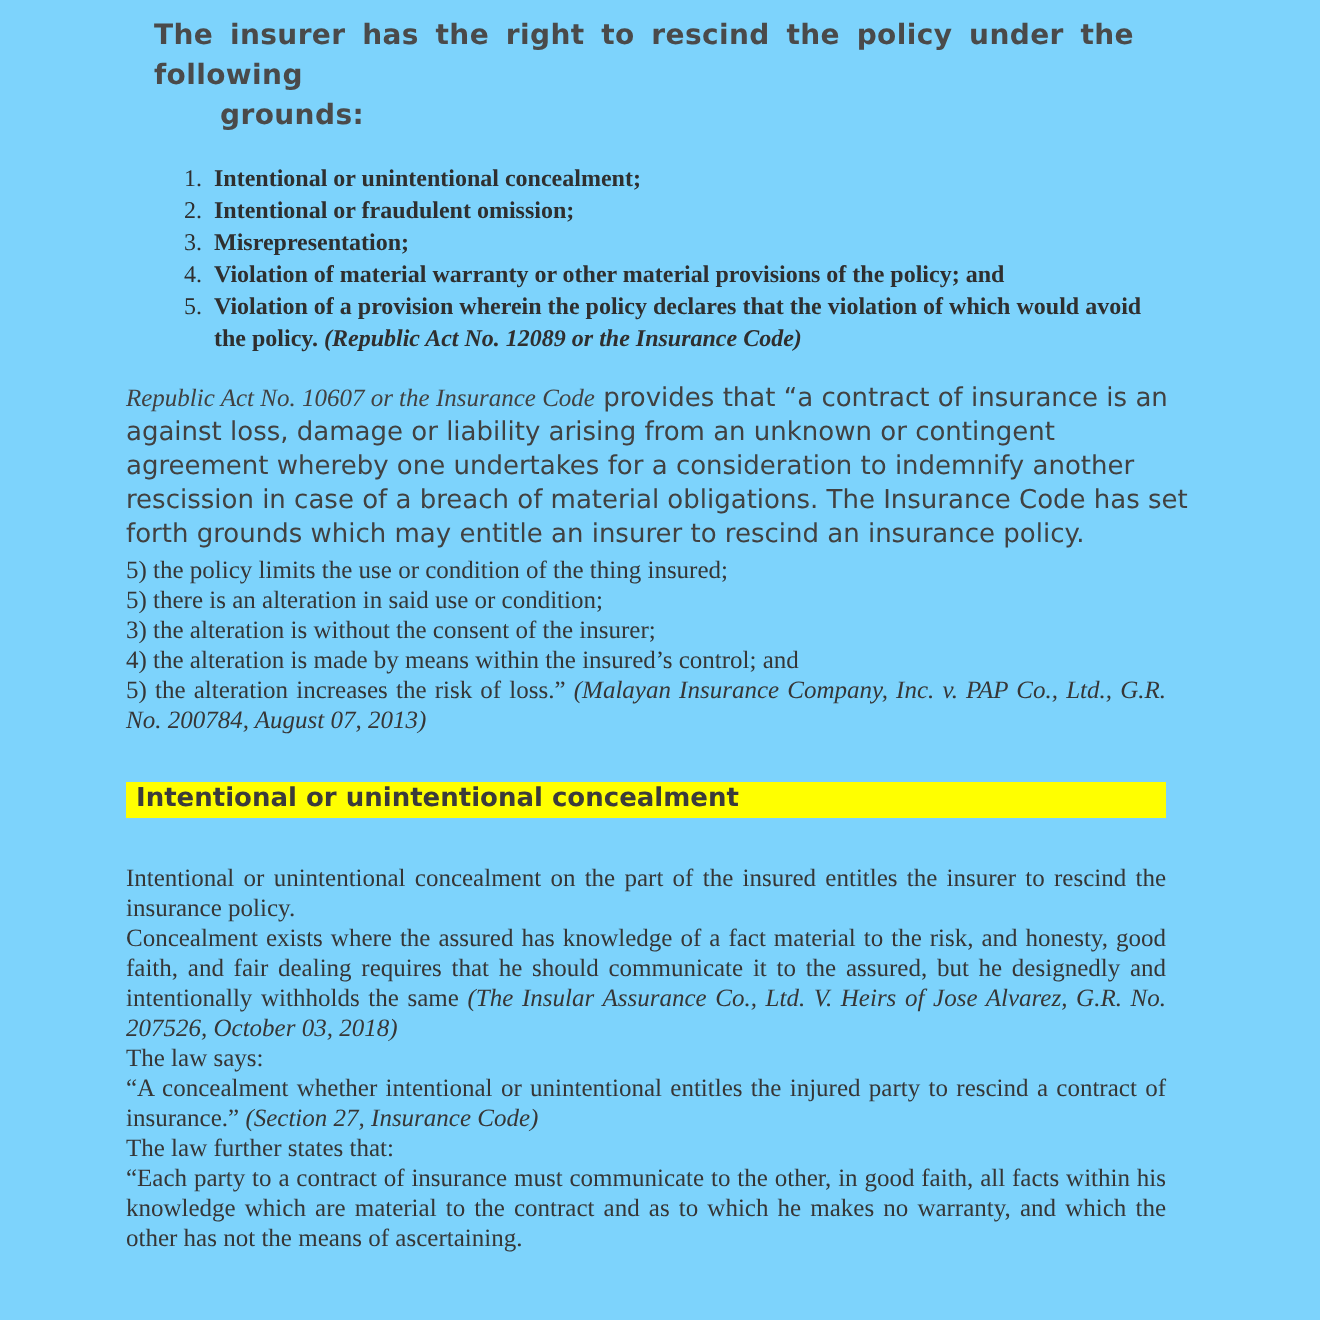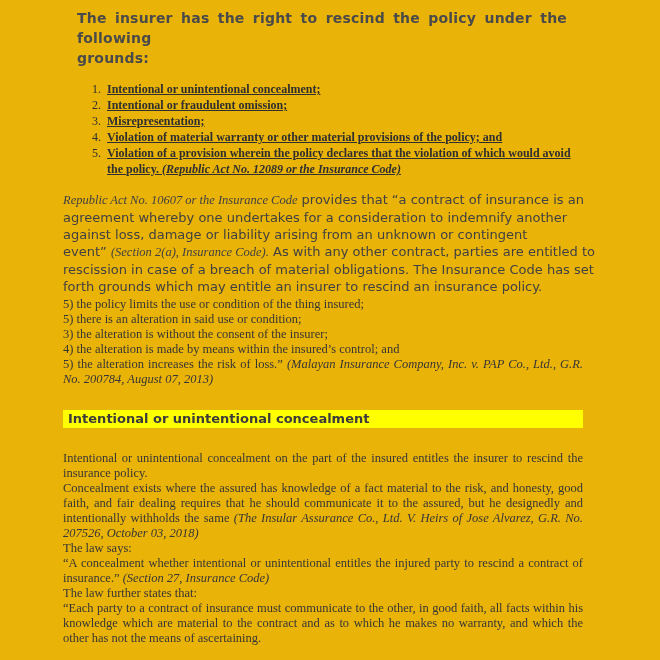--- a/index.html
+++ b/index.html
@@ -1,32 +1,32 @@
 <!DOCTYPE html>
 <html><head>
 <meta charset="utf-8">
 <style>
   html,body{margin:0;padding:0;background:#fff;}
-  .page{position:relative;width:660px;height:660px;background:#eab308;overflow:hidden;
+  .page{position:relative;width:660px;height:660px;background:#7dd3fc;overflow:hidden;
         font-family:"Liberation Serif",serif;}
   .content{position:absolute;left:63px;top:0;width:520px;}
 
   
   .heading{margin:8px 0 0 14px;width:490px;
            font-family:"DejaVu Sans",sans-serif;font-weight:700;font-size:14px;line-height:20px;
            color:#4a4a4a;letter-spacing:.2px;}
   .h-line1{display:block;text-align:justify;text-align-last:justify;}
-  .h-line2{display:block;}
+  .h-line2{display:block;margin-left:33px;}
 
   
   .grounds{margin:13px 0 0 0;padding:0;list-style:none;
            font-family:"Liberation Serif",serif;font-size:12px;line-height:16px;color:#2f2f2f;}
   .ground{display:flex;padding-left:29px;}
   .gnum{width:15px;flex:none;font-weight:400;}
-  .gtext{font-weight:700;text-decoration:underline;}
+  .gtext{font-weight:700;}
   .cite-bold{font-style:italic;font-weight:700;}
 
   
   .intro{margin-top:14px;font-family:"DejaVu Sans",sans-serif;font-size:13px;line-height:17px;color:#414141;}
   .iline{white-space:nowrap;}
   .intro .cite{font-family:"Liberation Serif",serif;font-style:italic;font-size:12.5px;}
 
   
   .juris{margin-top:2px;font-family:"Liberation Serif",serif;font-size:12.5px;line-height:15px;color:#363636;}
   .juris p{margin:0;}
@@ -70,23 +70,22 @@
         <span class="gtext">Violation of material warranty or other material provisions of the policy; and</span>
       </li>
       <li class="ground">
         <span class="gnum">5.</span>
         <span class="gtext"><span>Violation of a provision wherein the policy declares that the violation of which would avoid the policy. </span><span class="cite-bold">(Republic Act No. 12089 or the Insurance Code)</span></span>
       </li>
     </ol>
 
     <div class="intro">
       <div class="iline"><span class="cite">Republic Act No. 10607 or the Insurance Code</span><span> provides that “a contract of insurance is an</span></div>
+      <div class="iline">against loss, damage or liability arising from an unknown or contingent</div>
       <div class="iline">agreement whereby one undertakes for a consideration to indemnify another</div>
-      <div class="iline">against loss, damage or liability arising from an unknown or contingent</div>
-      <div class="iline"><span>event” </span><span class="cite">(Section 2(a), Insurance Code).</span><span> As with any other contract, parties are entitled to</span></div>
       <div class="iline">rescission in case of a breach of material obligations. The Insurance Code has set</div>
       <div class="iline">forth grounds which may entitle an insurer to rescind an insurance policy.</div>
     </div>
 
     <div class="juris">
       <p>5) the policy limits the use or condition of the thing insured;</p>
       <p>5) there is an alteration in said use or condition;</p>
       <p>3) the alteration is without the consent of the insurer;</p>
       <p>4) the alteration is made by means within the insured’s control; and</p>
       <p class="just"><span>5) the alteration increases the risk of loss.” </span><span class="cite-it">(Malayan Insurance Company, Inc. v. PAP Co., Ltd., G.R. No. 200784, August 07, 2013)</span></p>

